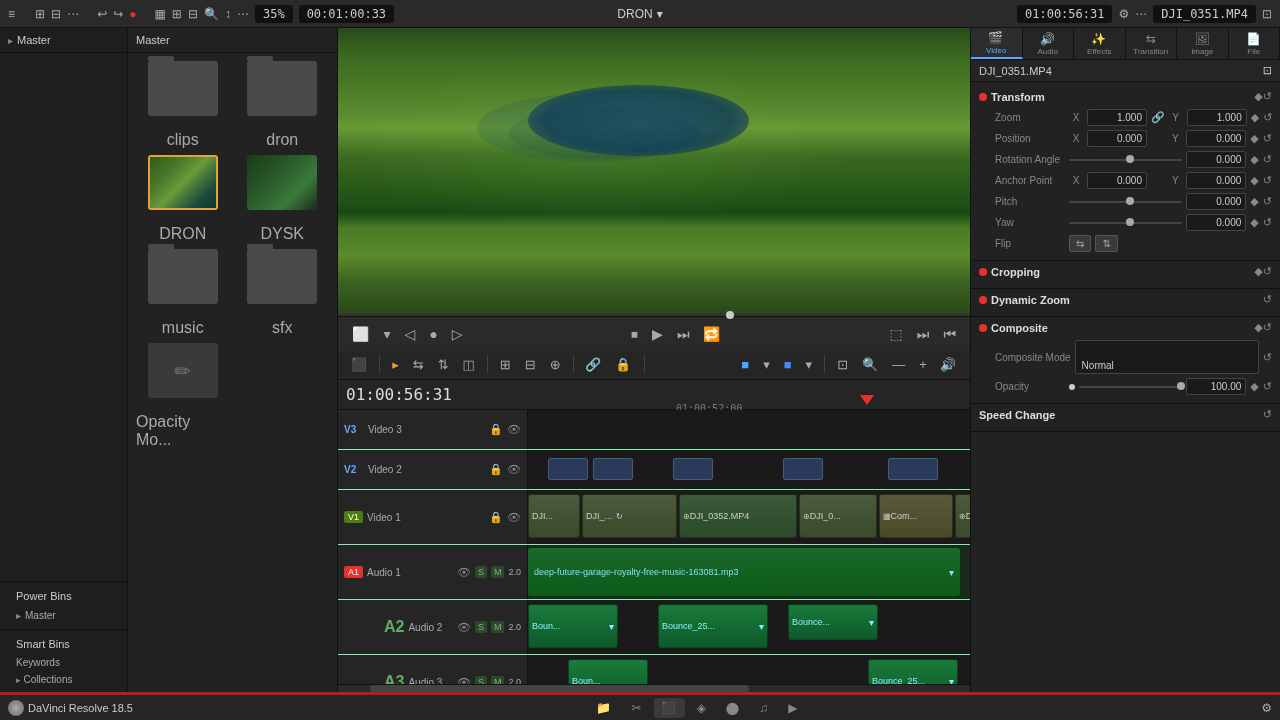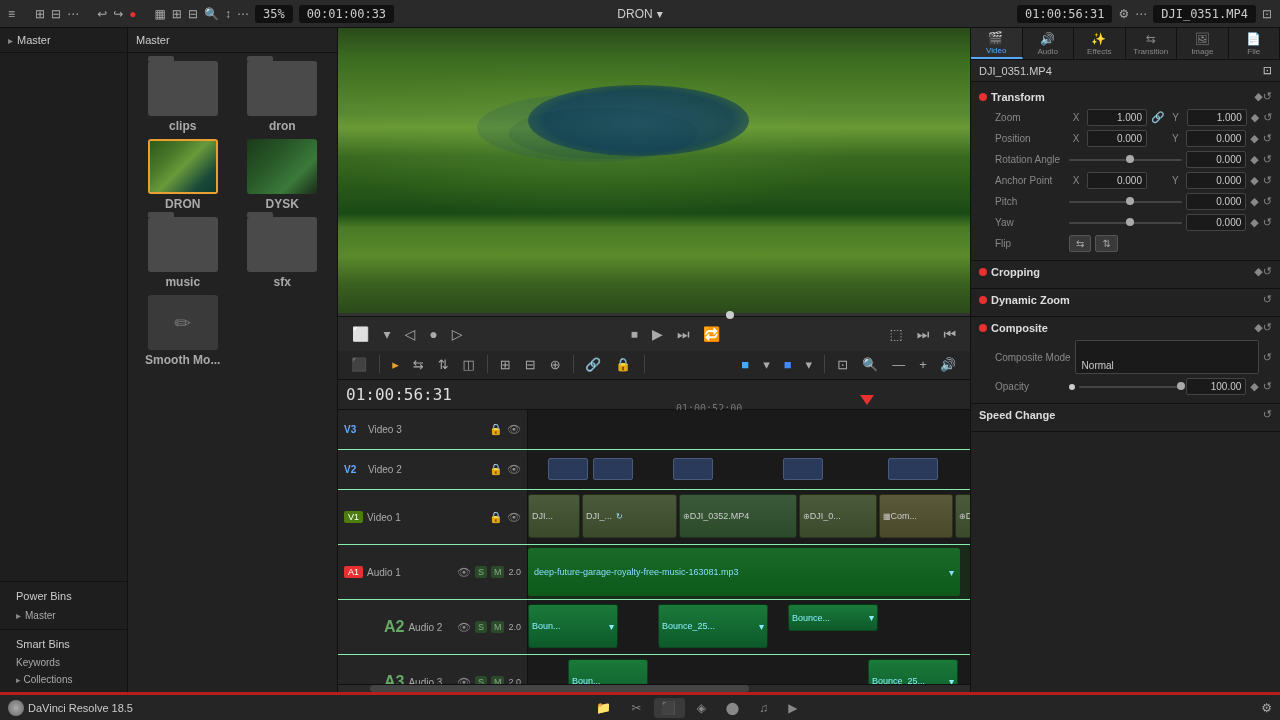--- a/index.html
+++ b/index.html
@@ -157,21 +157,21 @@
       width: 70px;
       height: 55px;
       background: #3a3a3a;
       border-radius: 3px;
       display: flex;
       align-items: center;
       justify-content: center;
       color: #777;
       font-size: 20px;
     }
-    .media-label { font-size: 12px; color: #aaa; margin-top: 3px; font-weight: bold; }
+    .media-label { font-size: 16px; color: #aaa; margin-top: 15px; }
 
     
     .center-area {
       flex: 1;
       display: flex;
       flex-direction: column;
       overflow: hidden;
     }
 
     
@@ -688,21 +688,21 @@
         <span class="media-label">music</span>
       </div>
 
       <div class="media-item">
         <div class="media-folder"></div>
         <span class="media-label">sfx</span>
       </div>
 
       <div class="media-item">
         <div class="media-page-icon">✏</div>
-        <span class="media-label">Smooth Mo...</span>
+        <span class="media-label">Opacity Mo...</span>
       </div>
     </div>
   </div>
 
   <div class="center-area">
 
     <div class="preview-area">
       <div class="preview-video">
         <div class="preview-overlay"></div>
         <div class="preview-water"></div>
@@ -869,21 +869,21 @@
           </div>
           <div class="track-content">
             <div class="clip bounce-clip" style="left:0;width:90px;top:4px;height:44px;">
               <span>Boun...</span>
               <span style="margin-left:auto;font-size:10px;">▾</span>
             </div>
             <div class="clip bounce-clip" style="left:130px;width:110px;top:4px;height:44px;">
               <span>Bounce_25...</span>
               <span style="margin-left:auto;font-size:10px;">▾</span>
             </div>
-            <div class="clip bounce-clip" style="left:260px;width:90px;top:4px;height:27px;">
+            <div class="clip bounce-clip" style="left:260px;width:90px;top:4px;height:36px;">
               <span>Bounce...</span>
               <span style="margin-left:auto;font-size:10px;">▾</span>
             </div>
           </div>
         </div>
 
         <div class="track-row tall">
           <div class="track-header">
             <span class="track-label-a">A3</span>
             <span class="track-name">Audio 3</span>

